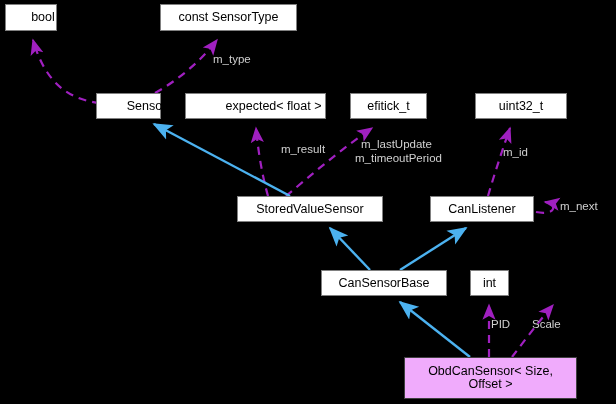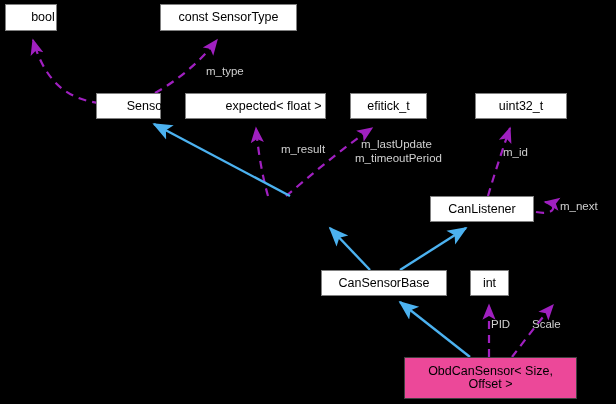--- a/index.html
+++ b/index.html
@@ -33,21 +33,21 @@
     font-size: 12.5px;
     line-height: 13px;
     display: flex;
     align-items: center;
     justify-content: center;
     text-align: center;
     white-space: pre;
     z-index: 5;
   }
   .node.highlight {
-    background: #ec4899;
+    background: #f0abfc;
     border: 1px solid #404040;
   }
   .edge-label {
     position: absolute;
     color: #d0d0d0;
     font-size: 11.5px;
     line-height: 13px;
     white-space: pre;
     z-index: 6;
     text-align: left;
@@ -93,33 +93,34 @@
   <div class="node" style="left:160px;top:4px;   width:137px; height:27px;">const SensorType</div>
 
   <div class="node" style="left:96px; top:93px;  width:65px;  height:26px;padding-left:36px;">Sensor</div>
 
   <div class="node" style="left:185px;top:93px;  width:141px; height:26px;padding-left:36px;">expected&lt; float &gt;</div>
 
   <div class="node" style="left:350px;top:93px;  width:77px;  height:26px;">efitick_t</div>
 
   <div class="node" style="left:475px;top:93px;  width:92px;  height:26px;">uint32_t</div>
 
+  <div class="node" style="left:237px;top:196px; width:146px; height:26px;">StoredValueSensor</div>
 
   <div class="node" style="left:430px;top:196px; width:104px; height:26px;">CanListener</div>
 
   <div class="node" style="left:321px;top:270px; width:126px; height:26px;">CanSensorBase</div>
 
   <div class="node" style="left:470px;top:270px; width:39px;  height:26px;">int</div>
 
 
   <div class="node highlight" style="left:404px;top:357px; width:173px; height:42px;">ObdCanSensor&lt; Size,
 Offset &gt;</div>
 
 
-  <div class="edge-label" style="left:206px;top:53px;margin-top:12px;">m_type</div>
+  <div class="edge-label" style="left:213px;top:53px;">m_type</div>
 
   <div class="edge-label" style="left:281px;top:143px;">m_result</div>
 
   <div class="edge-label" style="left:361px;top:138px;">m_lastUpdate</div>
 
   <div class="edge-label" style="left:355px;top:152px;">m_timeoutPeriod</div>
 
   <div class="edge-label" style="left:503px;top:146px;">m_id</div>
 
   <div class="edge-label" style="left:560px;top:200px;">m_next</div>

